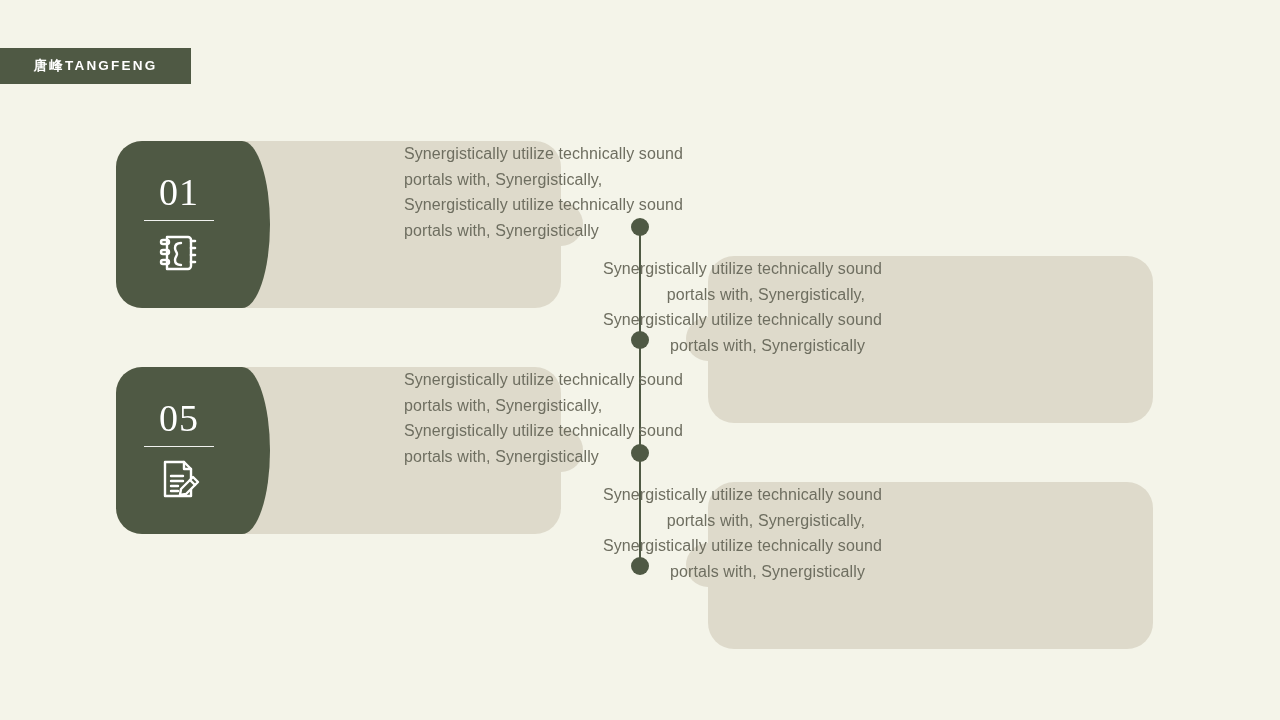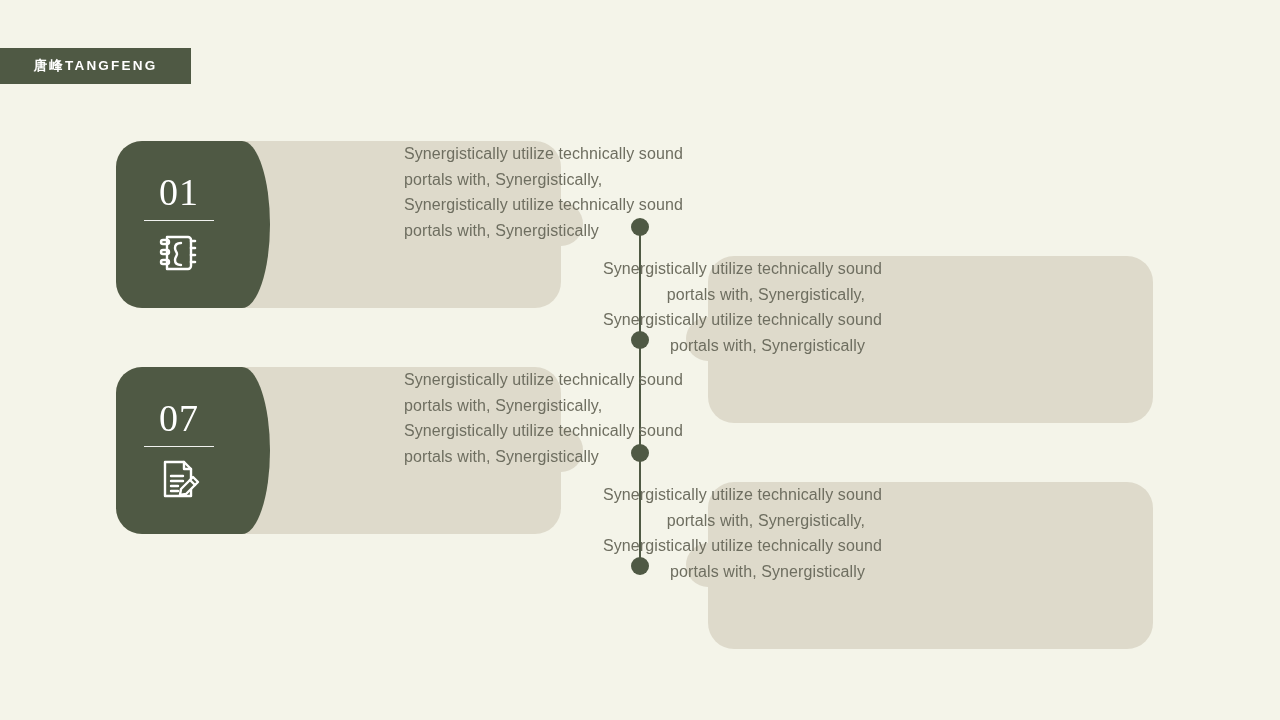--- a/index.html
+++ b/index.html
@@ -232,21 +232,21 @@
     <div>portals with, Synergistically,</div>
     <div>Synergistically utilize technically sound</div>
     <div>portals with, Synergistically</div>
   </div>
 </div>
 
 <div class="card left c3">
   <div class="bump"></div>
   <div class="panel">
     <div class="panel-inner">
-      <div class="panel-num">07</div>
+      <div class="panel-num">05</div>
       <div class="panel-rule"></div>
       <span class="panel-icon">
         <svg viewBox="0 0 48 48" fill="none" stroke="#ffffff" stroke-width="2.4" stroke-linecap="round" stroke-linejoin="round">
           <path d="M10 7h19l7 7v27H10z"></path>
           <path d="M29 7v7h7"></path>
           <path d="M16 21h12M16 26h12M16 31h7M16 36h7"></path>
           <path d="M38 22l5 5-12 12-6 1 1-6z" fill="#4f5944"></path>
           <path d="M35 25l5 5"></path>
         </svg>
       </span>

